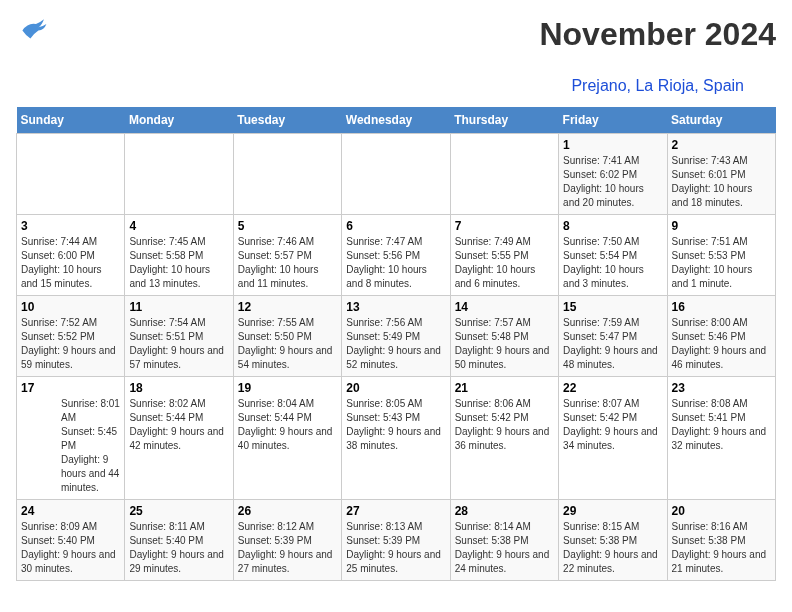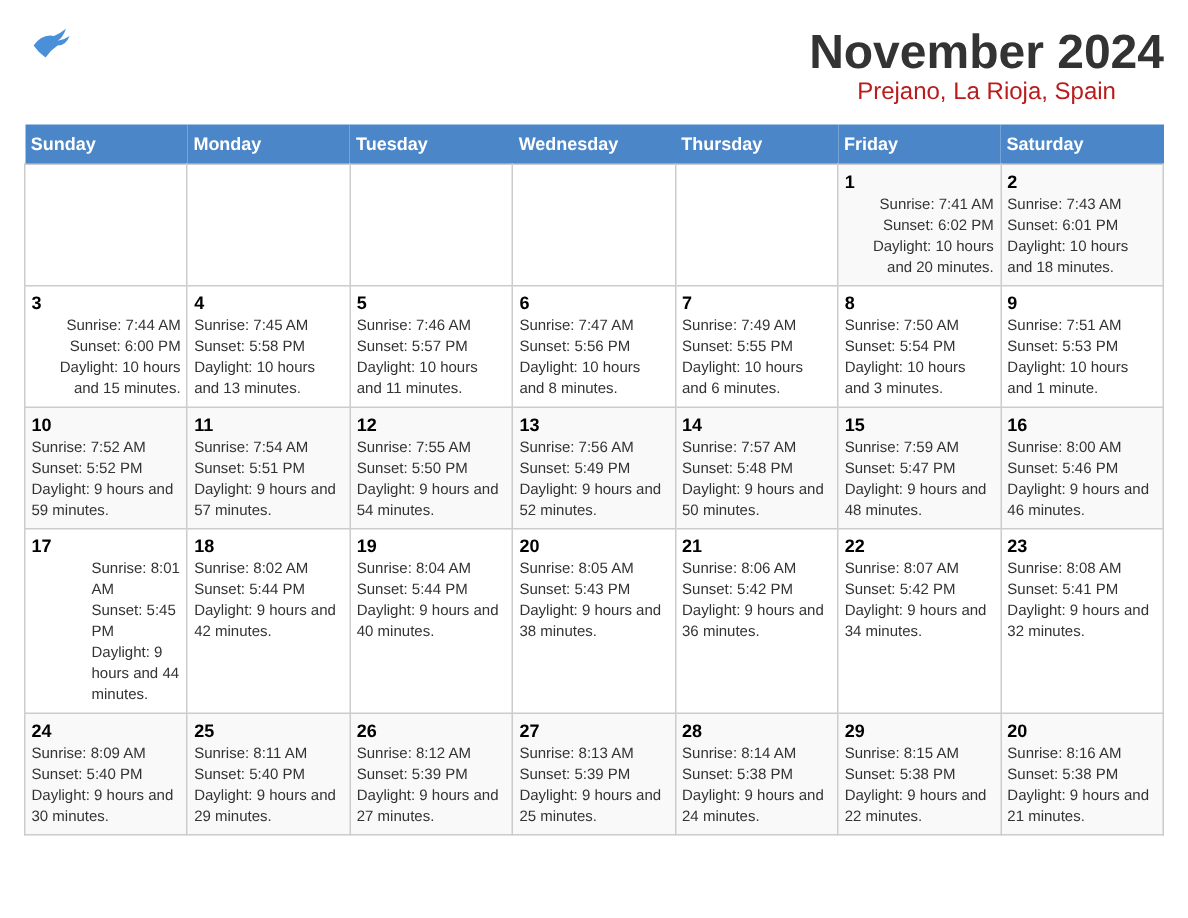--- a/index.html
+++ b/index.html
@@ -28,21 +28,22 @@
     .title-section {
       text-align: center;
     }
     .month-title {
       font-size: 32px;
       font-weight: bold;
       color: #333;
     }
     .location {
       font-size: 16px;
-      color: #b91c1c;
+      color: #1d4ed8;
+      margin-top: 24px;
     }
     table {
       width: 100%;
       border-collapse: collapse;
       font-size: 11px;
     }
     thead tr th {
       background-color: #4a86c8;
       color: #fff;
       padding: 6px 4px;
@@ -106,35 +107,35 @@
   </thead>
   <tbody id="calendar-body">
   <tr>
         <td class="empty-cell"></td>
         <td class="empty-cell"></td>
         <td class="empty-cell"></td>
         <td class="empty-cell"></td>
         <td class="empty-cell"></td>
         <td>
           <div class="day-number">1</div>
-          <div class="day-info" style="white-space: pre-line; text-align: right;">Sunrise: 7:41 AM
+          <div class="day-info" style="white-space: pre-line;">Sunrise: 7:41 AM
 Sunset: 6:02 PM
 Daylight: 10 hours and 20 minutes.</div>
         </td>
         <td>
           <div class="day-number">2</div>
           <div class="day-info" style="white-space: pre-line;">Sunrise: 7:43 AM
 Sunset: 6:01 PM
 Daylight: 10 hours and 18 minutes.</div>
         </td>
       </tr>
       <tr>
         <td>
           <div class="day-number">3</div>
-          <div class="day-info" style="white-space: pre-line; text-align: right;">Sunrise: 7:44 AM
+          <div class="day-info" style="white-space: pre-line;">Sunrise: 7:44 AM
 Sunset: 6:00 PM
 Daylight: 10 hours and 15 minutes.</div>
         </td>
         <td>
           <div class="day-number">4</div>
           <div class="day-info" style="white-space: pre-line;">Sunrise: 7:45 AM
 Sunset: 5:58 PM
 Daylight: 10 hours and 13 minutes.</div>
         </td>
         <td>

